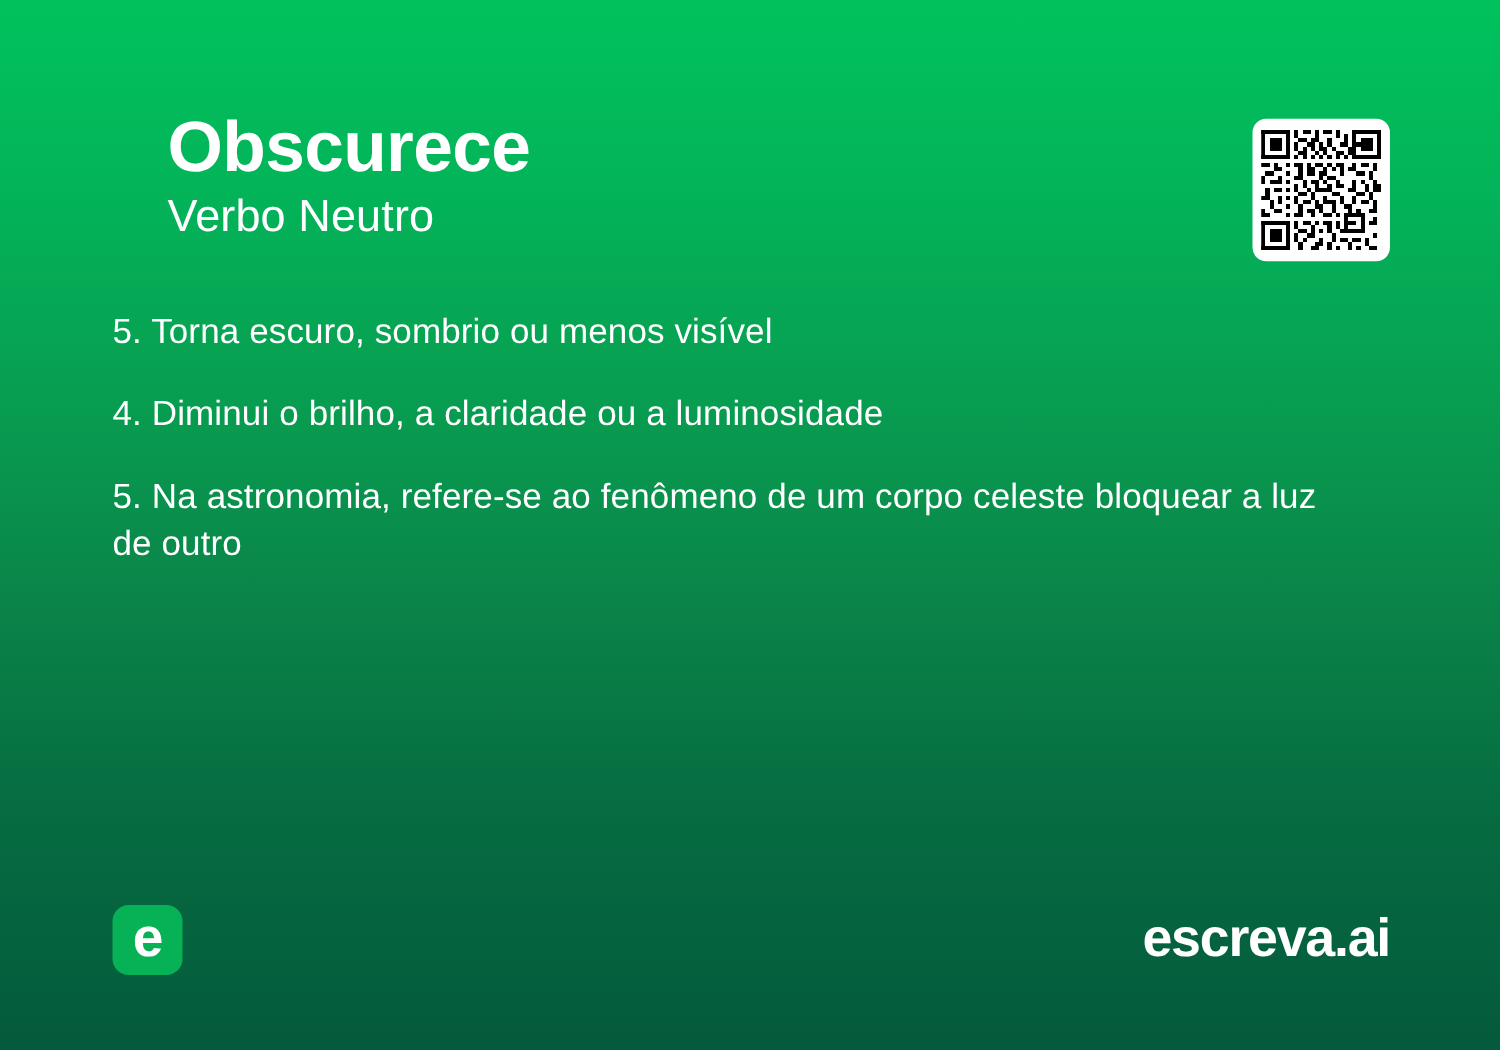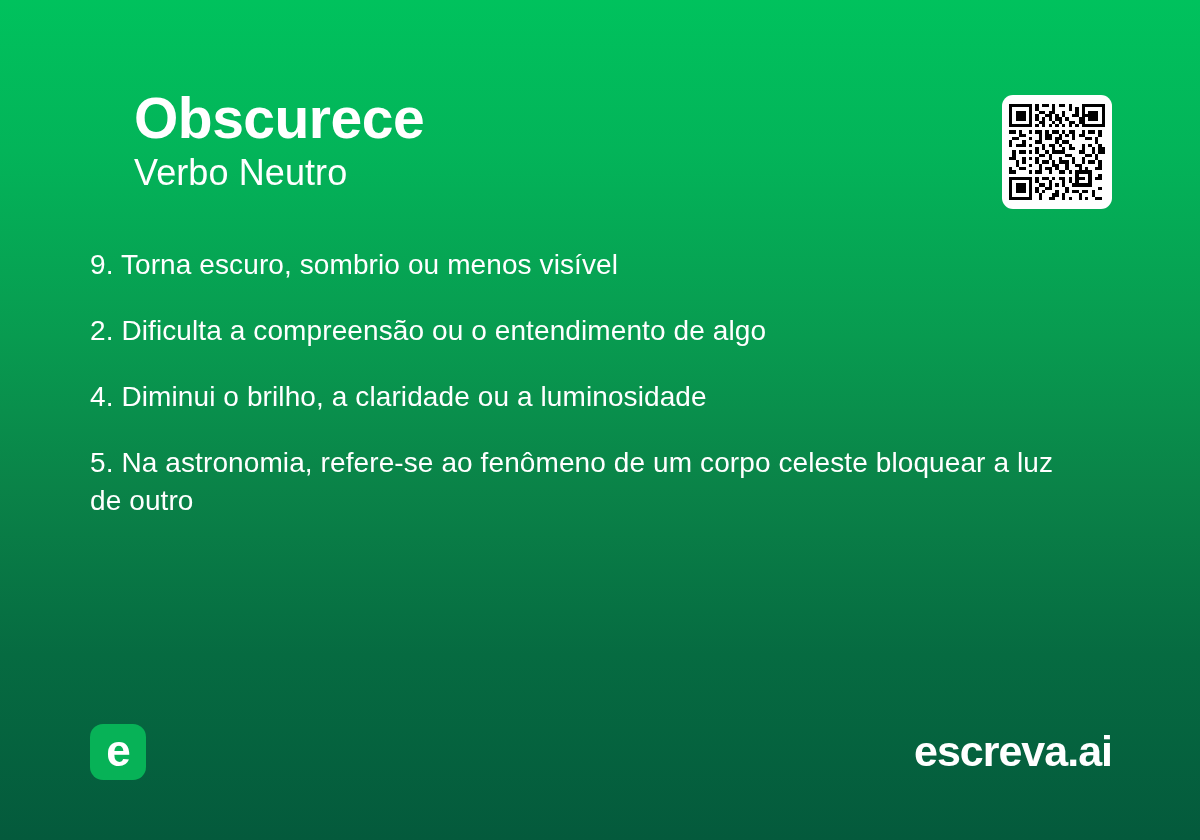--- a/index.html
+++ b/index.html
@@ -294,22 +294,21 @@
           <rect x="21" y="27" width="1" height="2"></rect>
         <rect x="27" y="21" width="1" height="2"></rect>
           <rect x="26" y="28" width="2" height="1"></rect>
         <rect x="24" y="20" width="1" height="1"></rect>
           <rect x="28" y="13" width="1" height="2"></rect>
       </g>
     </svg>
   </div>
 
   <div class="definitions">
-    <div class="definition">9. Torna escuro, sombrio ou menos visível</div>
-    <div class="definition">2. Dificulta a compreensão ou o entendimento de algo</div>
+    <div class="definition">5. Torna escuro, sombrio ou menos visível</div>
     <div class="definition">4. Diminui o brilho, a claridade ou a luminosidade</div>
     <div class="definition">5. Na astronomia, refere-se ao fenômeno de um corpo celeste bloquear a luz de outro</div>
   </div>
 
   <div class="footer-logo">
     <span class="glyph">e</span>
   </div>
 
   <div class="brand">escreva.ai</div>
 

